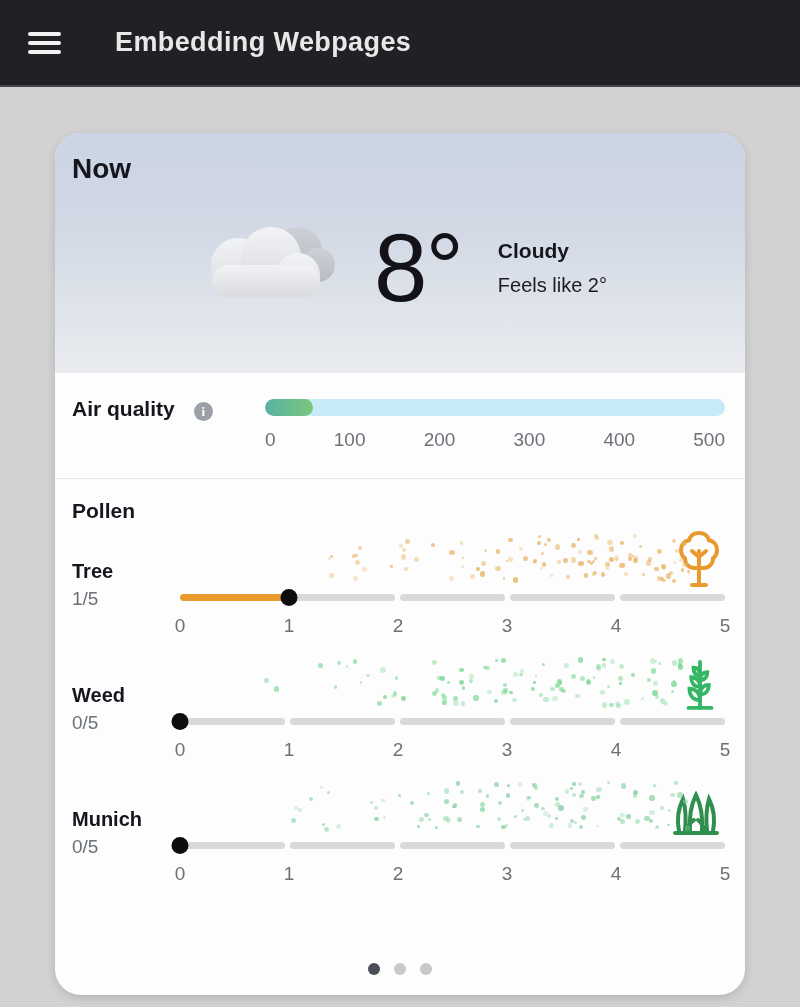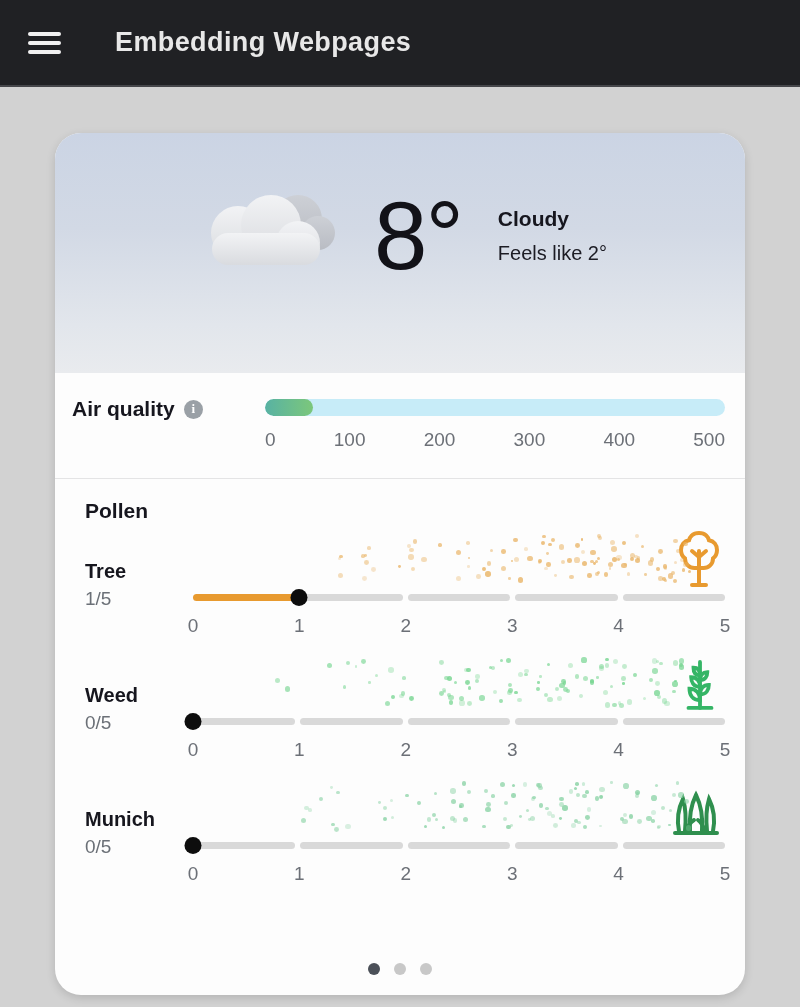--- a/index.html
+++ b/index.html
@@ -44,35 +44,35 @@
     margin-top:28px; display:flex; align-items:center; justify-content:center;
   }
   .cloud-wrap { width:160px; height:110px; }
   .temp { font-size:96px; line-height:0.95; color:#121218; margin-left:28px; letter-spacing:-2px; }
   .cond-col { margin-left:36px; }
   .cond { font-size:21px; font-weight:700; color:#16161e; margin-bottom:11px; }
   .feels { font-size:20px; color:#1c1c24; }
   
   .aq { display:flex; height:105px; box-sizing:border-box; padding:24px 20px 0 17px; background:#fdfdfd; }
   .aq-left { width:193px; flex:none; }
-  .aq-title-row { display:flex; align-items:center; gap:9px; }
+  .aq-title-row { display:flex; align-items:flex-end; gap:19px; }
   .aq-title { font-size:21px; font-weight:700; color:#16161e; }
   .info-badge {
     width:19px; height:19px; border-radius:50%; background:#9aa0a6; color:#fff;
     font-size:13px; font-weight:700; display:flex; align-items:center; justify-content:center;
     font-family:"Liberation Serif", serif;
   }
   .aq-level { margin-top:9px; font-size:23px; color:#6b7077; }
   .aq-right { flex:1; padding-top:2px; }
   .aq-bar { height:17px; border-radius:9px; position:relative; overflow:hidden; }
   .aq-fill { position:absolute; left:0; top:0; height:100%; border-radius:9px; }
   .aq-ticks { display:flex; justify-content:space-between; margin-top:13px; font-size:19px; color:#6c7077; }
   .divider { height:1px; background:#e4e4e5; }
   
-  .pollen { padding:17px 20px 0 30px; }
+  .pollen { padding:17px 20px 0 17px; }
   .pollen-title { font-size:21px; font-weight:700; color:#16161e; margin-top:3px; }
   .prow { display:flex; align-items:flex-end; margin-top:8px; }
   .prow + .prow { margin-top:15px; }
   .prow-left { width:108px; flex:none; padding-bottom:30px; box-sizing:border-box; }
   .pname { font-size:20px; font-weight:700; color:#16161e; margin-bottom:5px; }
   .pratio { font-size:19px; color:#6b7077; }
   .slider-area { flex:1; position:relative; }
   .specks { position:relative; height:58px; }
   .speck { position:absolute; border-radius:50%; }
   .picon { position:absolute; right:2px; bottom:-4px; }
@@ -97,20 +97,21 @@
     <span></span>
       <span></span>
       <span></span>
   </div>
   <div class="appbar-title">Embedding Webpages</div>
 </header>
 
 <section class="card">
 
   <div class="weather">
+    <div class="now-label">Now</div>
     <div class="weather-main">
       <div class="cloud-wrap">
         <svg width="160" height="110" viewBox="0 0 160 110">
           <defs>
             <linearGradient id="cback" x1="0" y1="0" x2="0" y2="1">
               <stop offset="0" stop-color="#cdd0d6"></stop>
                 <stop offset="1" stop-color="#b9bcc3"></stop>
             </linearGradient>
             <linearGradient id="cfront" x1="0" y1="0" x2="0" y2="1">
               <stop offset="0" stop-color="#f2f3f5"></stop>

